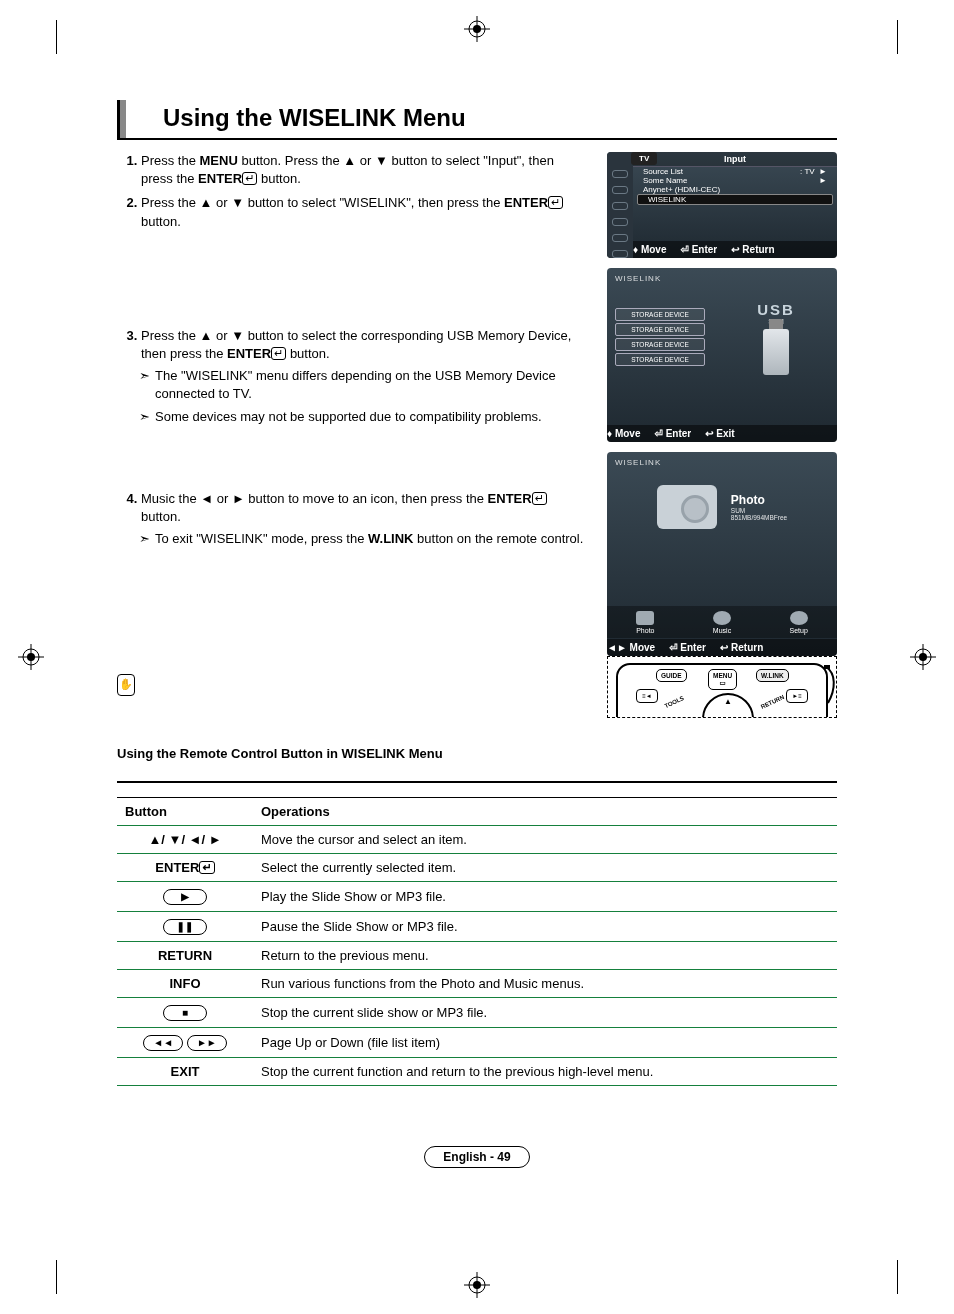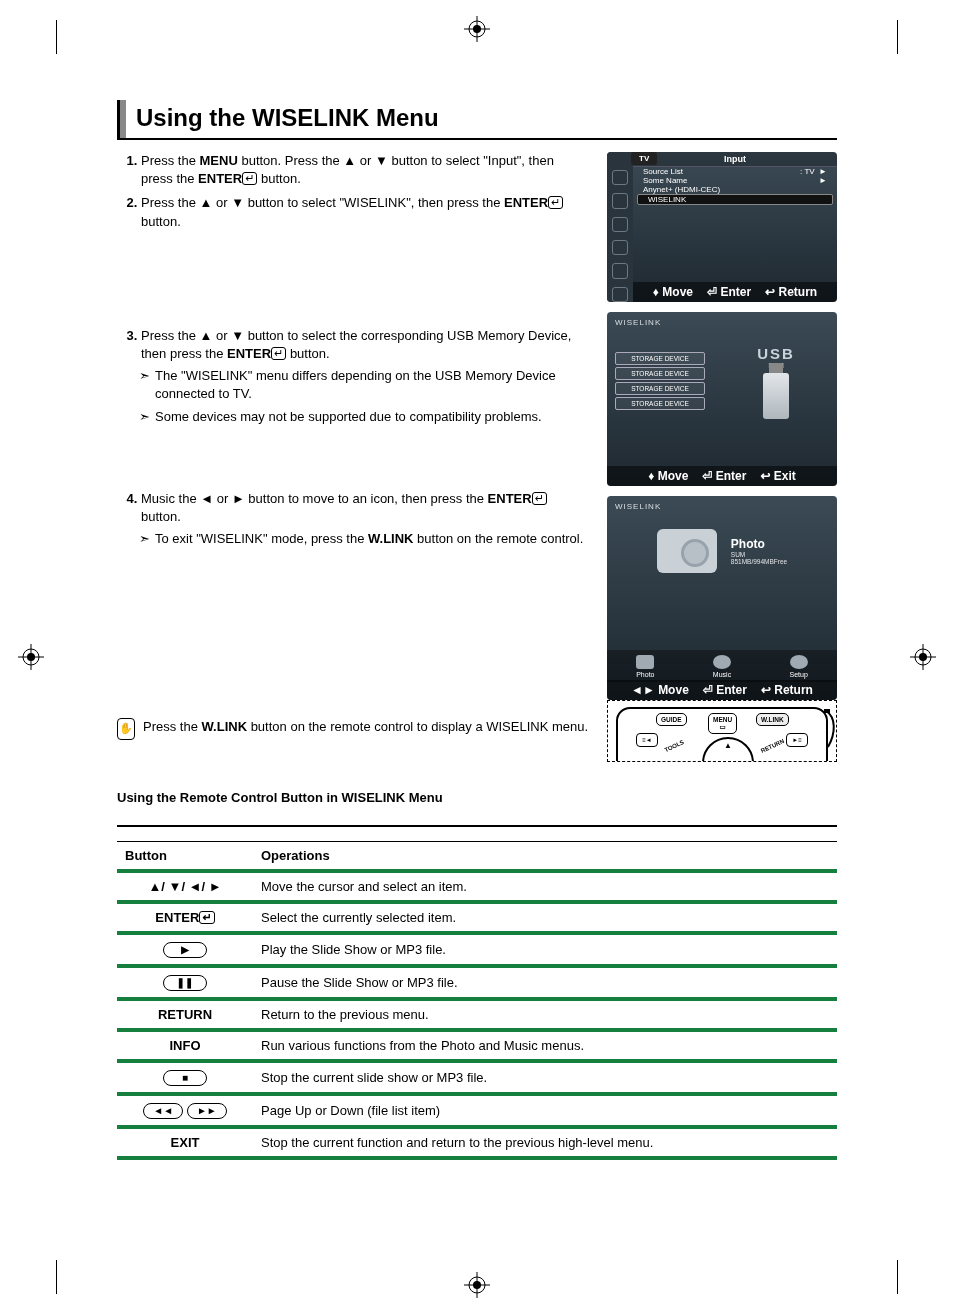--- a/index.html
+++ b/index.html
@@ -36,20 +36,21 @@
 
   .content {
     width: 720px;
     margin: 0 auto;
   }
   .title-row {
     display: flex;
     align-items: stretch;
     border-bottom: 2px solid #000;
     margin-bottom: 12px;
+    gap: 27px;
   }
   .title-bar {
     width: 6px;
     background: #888;
     margin-right: 10px;
     border-left: 3px solid #000;
   }
   .title {
     font-size: 24px;
     font-weight: bold;
@@ -128,21 +129,21 @@
   
   .osd {
     background: linear-gradient(#3b4a55, #1e2830);
     border-radius: 4px;
     color: #fff;
     font-size: 8px;
     position: relative;
     overflow: hidden;
   }
   .osd-input {
-    height: 150px;
+    height: 106px;
     display: flex;
   }
   .osd-sidebar {
     width: 26px;
     background: #2a343d;
     display: flex;
     flex-direction: column;
     align-items: center;
     gap: 8px;
     padding-top: 18px;
@@ -185,24 +186,23 @@
     font-size: 8px;
     font-weight: bold;
   }
   .osd-footer {
     position: absolute;
     bottom: 0;
     left: 0;
     right: 0;
     background: rgba(0,0,0,.5);
     display: flex;
-    justify-content: center;
     gap: 14px;
     padding: 3px 0;
-    font-size: 12px;
+    font-size: 10px;
     font-weight: bold;
   }
   .osd-footer span::before { margin-right: 2px; }
 
   .osd-usb { height: 150px; padding: 6px 8px 18px 8px; }
   .wl-label { font-size: 8px; opacity: .8; letter-spacing: 1px; }
   .storage-list {
     margin-top: 18px;
     display: flex;
     gap: 18px;
@@ -394,21 +394,21 @@
     font-size: 13px;
   }
   table.rc {
     width: 100%;
     border-collapse: collapse;
     font-size: 13px;
     margin-top: 14px;
   }
   table.rc th, table.rc td {
     border-top: 1px solid #000;
-    border-bottom: 4px solid #15803d;
+    border-bottom: 1px solid #15803d;
     padding: 6px 8px;
     text-align: left;
     vertical-align: middle;
   }
   table.rc th {
     font-weight: bold;
   }
   table.rc td.btn {
     width: 120px;
     text-align: center;
@@ -624,23 +624,20 @@
           </div>
         </div>
 
       </div>
     </div>
 
     <div class="columns" style="align-items:flex-start;">
       <div class="col-text">
         <div class="note-row">
           <div class="note-icon">✋</div>
-          <div>
-            <span>Press the </span><b>W.LINK</b><span> button on the remote control to display a WISELINK menu.</span>
-          </div>
         </div>
       </div>
       <div class="col-osd">
         <div class="remote">
           <div class="remote-body">
             <div class="rbtn guide">GUIDE</div>
             <div class="rbtn menu"><span>MENU</span><br>▭</div>
             <div class="rbtn wlink">W.LINK</div>
             <div class="side-pill l">≡◄</div>
             <div class="side-pill r">►≡</div>
@@ -699,16 +696,19 @@
         </td>
         <td>Page Up or Down (file list item)</td>
       </tr>
       <tr>
         <td class="btn">EXIT</td>
         <td>Stop the current function and return to the previous high-level menu.</td>
       </tr>
     </tbody>
       </table>
 
+    <div class="page-num">
+      <span>English - 49</span>
+    </div>
 
   </div>
 
 </div>
 
 </body></html>

